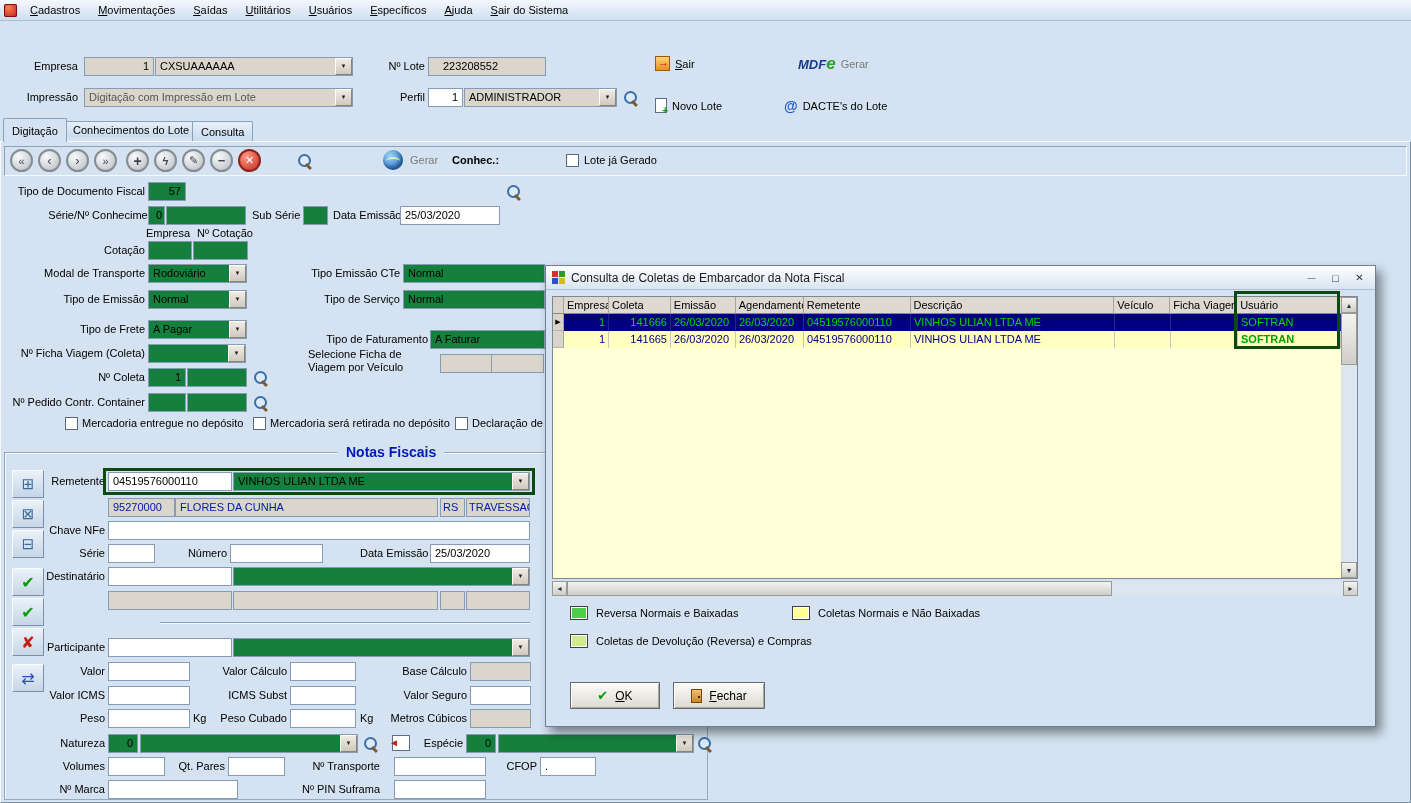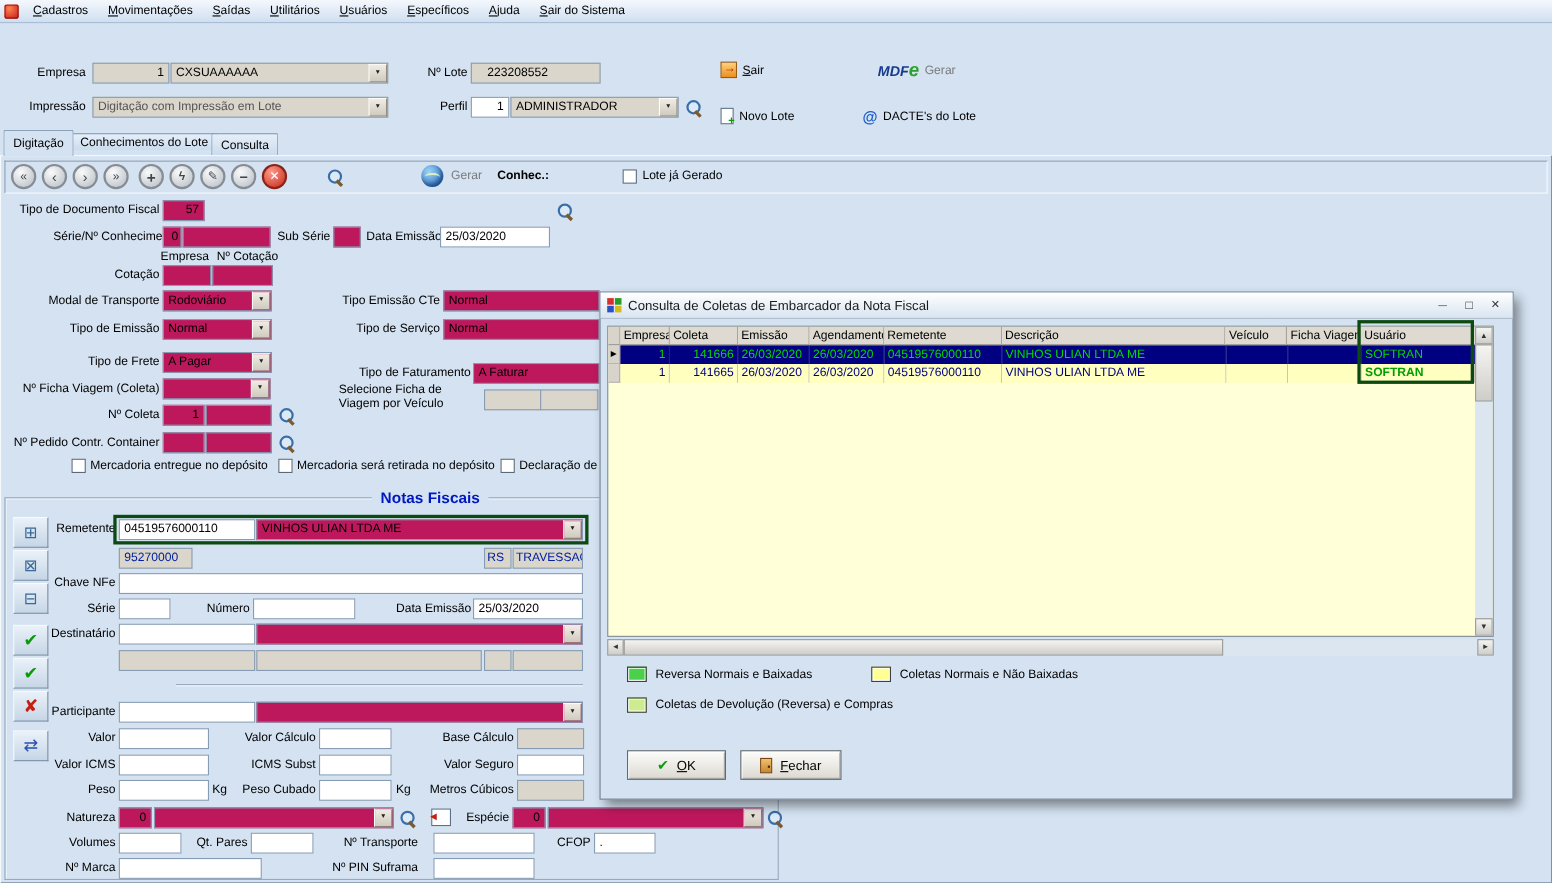--- a/index.html
+++ b/index.html
@@ -12,21 +12,21 @@
 #tabstrip{position:absolute;left:0;top:21px;width:1411px;height:25px;background:linear-gradient(#cfdff0,#bed2e8)}
 .wtab{position:absolute;bottom:0;display:flex;align-items:center;gap:6px;padding:0 10px;border:1px solid #8ca4be;border-bottom:none;border-radius:3px 3px 0 0;color:#17355c;white-space:nowrap}
 .wtab.inactive{height:21px;background:linear-gradient(#e6eff9,#c9dbee)}
 .wtab.active{height:24px;background:#eef4fb;z-index:2}
 .i-close{width:14px;height:14px;background:#dfe9f4;border:1px solid #8ca4be;display:flex;align-items:center;justify-content:center}
 .i-close::after{content:"✕";font-size:8px;color:#35527a}
 
 .lbl{position:absolute;height:19px;line-height:19px;white-space:nowrap}
 .lbl.r{text-align:right}
 .fld{position:absolute;height:19px;background:#fff;border:1px solid #869cb4;padding:1px 4px;line-height:15px;white-space:nowrap;overflow:hidden}
-.fld.y{background:#be185d}
+.fld.y{background:#15803d}
 .fld.d{background:#dad6cc}
 .fld.num{text-align:right}
 .fld.blue{color:#0020a0}
 .fld.dim{color:#555}
 .cbo{padding-right:19px}
 .cbtn{position:absolute;top:0;right:0;width:17px;height:17px;background:linear-gradient(#f0ece4,#cfcabe);border:1px solid;border-color:#fdfcf9 #8a8478 #8a8478 #fdfcf9;display:flex;align-items:center;justify-content:center}
 .cbtn::after{content:"▼";font-size:6px;color:#222}
 .cb{position:absolute;width:13px;height:13px;background:#fff;border:1px solid #5a6a7a}
 .i-mag{position:absolute;width:17px;height:17px}
 .i-mag::before{content:"";position:absolute;left:2px;top:2px;width:9px;height:9px;border:2px solid #3a6ea8;border-radius:50%;background:#dceaf8}
@@ -243,20 +243,21 @@
   <div class="sbtn sb-ok" style="top:568px"></div>
   <div class="sbtn sb-ok" style="top:598px"></div>
   <div class="sbtn sb-del" style="top:628px"></div>
   <div class="sbtn sb-sw" style="top:664px"></div>
 
   <span class="lbl r" style="left:30px;top:472px;width:75px">Remetente</span>
   <div class="fld" style="left:108px;top:472px;width:124px">04519576000110</div>
   <div class="fld y cbo" style="left:233px;top:472px;width:297px"><span>VINHOS ULIAN LTDA ME</span><span class="cbtn"></span></div>
 
   <div class="fld d blue" style="left:108px;top:498px;width:67px">95270000</div>
+  <div class="fld d blue" style="left:175px;top:498px;width:263px">FLORES DA CUNHA</div>
   <div class="fld d blue" style="left:440px;top:498px;width:25px;padding:1px 2px">RS</div>
   <div class="fld d blue" style="left:466px;top:498px;width:64px;padding:1px 2px">TRAVESSAO</div>
 
   <span class="lbl r" style="left:30px;top:521px;width:75px">Chave NFe</span>
   <div class="fld" style="left:108px;top:521px;width:422px"></div>
 
   <span class="lbl r" style="left:30px;top:544px;width:75px">Série</span>
   <div class="fld" style="left:108px;top:544px;width:47px"></div>
   <span class="lbl r" style="left:165px;top:544px;width:62px">Número</span>
   <div class="fld" style="left:230px;top:544px;width:93px"></div>

